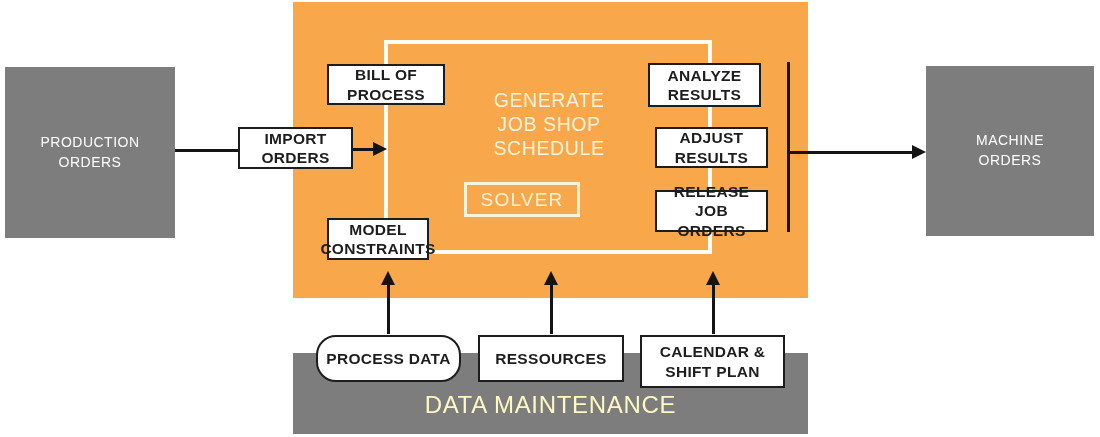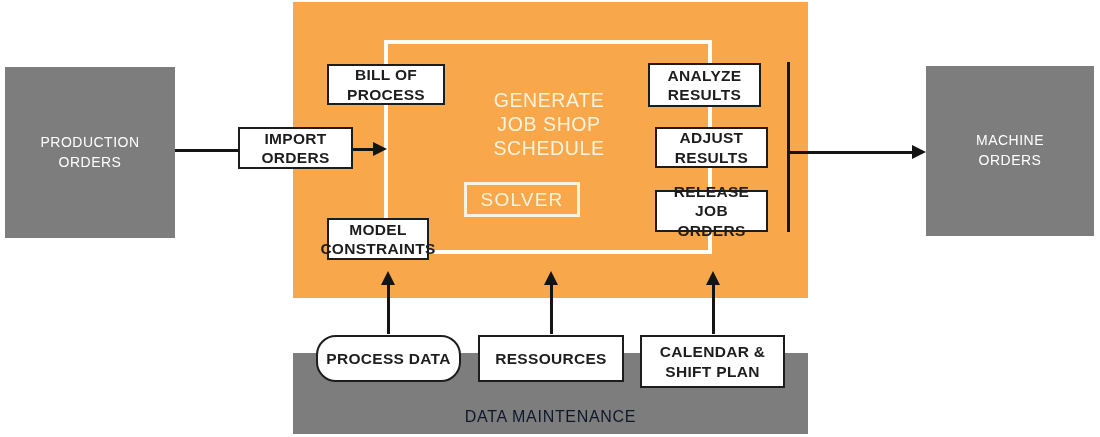--- a/index.html
+++ b/index.html
@@ -28,23 +28,23 @@
   .center-title{
     color:var(--cream,#fcf3dc);font-size:19.5px;line-height:24px;letter-spacing:0.6px;
     text-align:center;white-space:pre-line;z-index:3;
   }
   .solver-box{
     border:3px solid var(--cream,#fcf3dc);color:var(--cream,#fcf3dc);
     display:flex;align-items:center;justify-content:center;
     font-size:19px;letter-spacing:1.2px;z-index:3;background:transparent;
   }
   .gray-bar{
-    background:var(--gray,#7d7d7d);color:#0f172a;z-index:2;
+    background:var(--gray,#7d7d7d);color:#fef9c3;z-index:2;
     display:flex;align-items:flex-end;justify-content:center;
-    font-size:16px;letter-spacing:0.7px;padding-bottom:8px;
+    font-size:24px;letter-spacing:0.7px;padding-bottom:15px;
   }
   .line{background:#141414;z-index:4;}
   .arrowhead{width:0;height:0;z-index:4;}
   .arrowhead.right{border-top:7px solid transparent;border-bottom:7px solid transparent;border-left:14px solid #141414;}
   .arrowhead.up{border-left:7px solid transparent;border-right:7px solid transparent;border-bottom:14px solid #141414;}
 </style>
 </head>
 <body>
 
 <div class="canvas">

